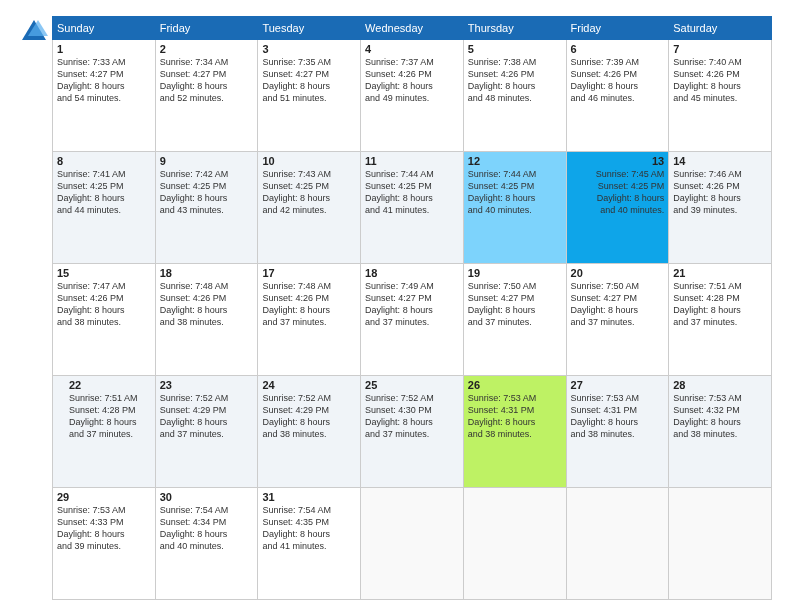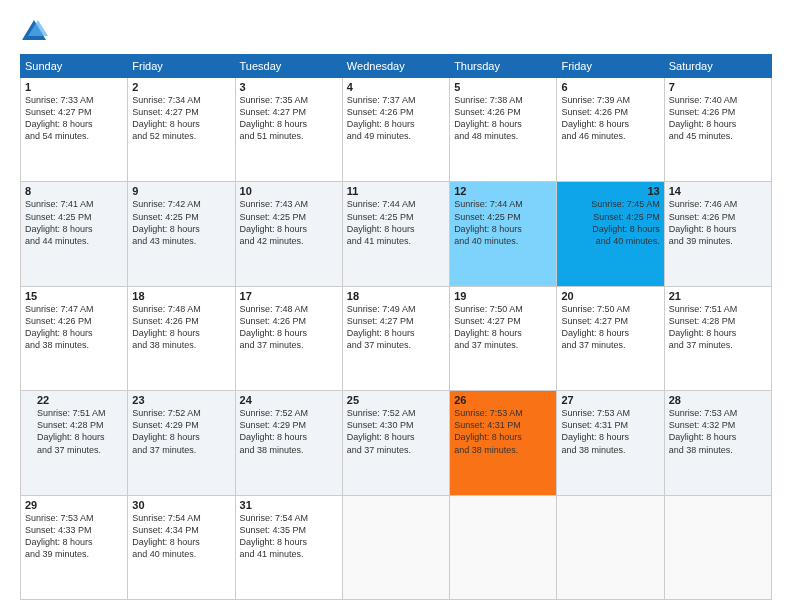--- a/index.html
+++ b/index.html
@@ -8,21 +8,21 @@
       background: #fff;
       width: 792px;
       height: 612px;
       overflow: hidden;
     }
     .page {
       width: 792px;
       height: 612px;
       padding: 16px 20px 12px 20px;
       display: flex;
-      flex-direction: column;
+      flex-direction: row;
     }
     .header {
       display: flex;
       justify-content: space-between;
       align-items: flex-start;
       margin-bottom: 10px;
     }
     .logo {
       display: flex;
       align-items: center;
@@ -311,21 +311,21 @@
 Daylight: 8 hours
 and 38 minutes.</div>
           </td>
           <td style="background: rgb(240, 244, 248);">
             <span class="day-num">25</span>
             <div class="day-info" style="white-space: pre-line;">Sunrise: 7:52 AM
 Sunset: 4:30 PM
 Daylight: 8 hours
 and 37 minutes.</div>
           </td>
-          <td style="background: #f97316;">
+          <td style="background: #bef264;">
             <span class="day-num">26</span>
             <div class="day-info" style="white-space: pre-line;">Sunrise: 7:53 AM
 Sunset: 4:31 PM
 Daylight: 8 hours
 and 38 minutes.</div>
           </td>
           <td style="background: rgb(240, 244, 248);">
             <span class="day-num">27</span>
             <div class="day-info" style="white-space: pre-line;">Sunrise: 7:53 AM
 Sunset: 4:31 PM

